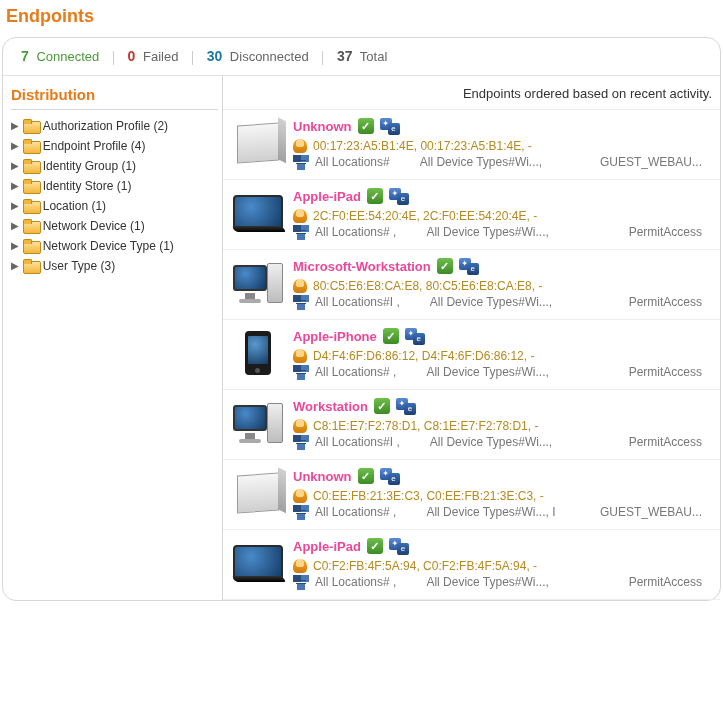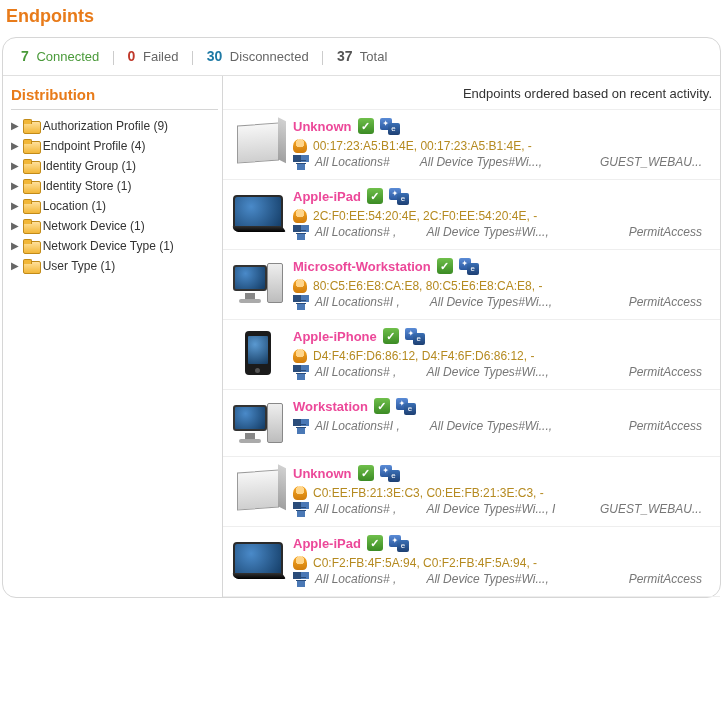--- a/index.html
+++ b/index.html
@@ -189,21 +189,21 @@
   }
   .badge-check { background: linear-gradient(#6fbf4b,#3b8b24); }
   .badge-pair { display:inline-flex; gap:0;}
   .badge-pair .sq{
     width:12px; height:12px; border-radius:2px;
     background: linear-gradient(#5a8bd6,#2a589e);
     color:#fff; font-size:8px; display:flex; align-items:center; justify-content:center;
   }
   .badge-pair .sq:last-child{ margin-left:-4px; margin-top:5px; background: linear-gradient(#3a6fb5,#1d3f72);}
   .ep-line { display:flex; align-items:flex-end; gap:6px; color:#777; margin:2px 0; white-space:nowrap; }
-  .ep-line .txt { color:#777;font-style:italic; }
+  .ep-line .txt { color:#777; }
   .ep-line .mac { color:#b58a20; font-size:12px;}
   .ic {
     width:14px; height:14px; display:inline-block; flex-shrink:0;
     border-radius:3px;
   }
   .ic-person{
     background: radial-gradient(circle at 50% 30%, #ffd58a 35%, transparent 36%), linear-gradient(#f5a623,#d17d0c);
     border-radius:50% 50% 30% 30%;
   }
   .ic-net{
@@ -251,21 +251,21 @@
     </span>
   </div>
 
   <div class="content">
     <div class="sidebar">
       <div class="sidebar-title">Distribution</div>
       <div id="tree">
           <div class="tree-item">
             <span class="arrow">▶</span>
             <span class="folder-icon"></span>
-            <span>Authorization Profile (9)</span>
+            <span>Authorization Profile (2)</span>
           </div>
           <div class="tree-item">
             <span class="arrow">▶</span>
             <span class="folder-icon"></span>
             <span>Endpoint Profile (4)</span>
           </div>
           <div class="tree-item">
             <span class="arrow">▶</span>
             <span class="folder-icon"></span>
             <span>Identity Group (1)</span>
@@ -286,21 +286,21 @@
             <span>Network Device (1)</span>
           </div>
           <div class="tree-item">
             <span class="arrow">▶</span>
             <span class="folder-icon"></span>
             <span>Network Device Type (1)</span>
           </div>
           <div class="tree-item">
             <span class="arrow">▶</span>
             <span class="folder-icon"></span>
-            <span>User Type (1)</span>
+            <span>User Type (3)</span>
           </div>
         </div>
     </div>
 
     <div class="main">
       <div class="main-heading">Endpoints ordered based on recent activity.</div>
       <div id="ep-list">
           <div class="ep-row">
             <div class="ep-icon">
               <div class="dev-cube"></div>
@@ -420,20 +420,24 @@
             <div class="ep-details">
               <div class="ep-title-line">
                 <span class="ep-name">Workstation</span>
                 <span class="badge badge-check">✓</span>
                 <span class="badge-pair">
                   <span class="sq">✦</span>
                   <span class="sq">e</span>
                 </span>
               </div>
               <div class="ep-line">
+                <span class="ic ic-person"></span>
+                <span class="mac">C8:1E:E7:F2:78:D1,  C8:1E:E7:F2:78:D1,  -</span>
+              </div>
+              <div class="ep-line">
                 <span class="ic ic-net"></span>
                 <span class="txt">All Locations#I     ,</span>
                 <span class="txt" style="margin-left:24px">All Device Types#Wi...,</span>
                 <span class="txt col-far">PermitAccess</span>
               </div>
             </div>
           </div>
           <div class="ep-row">
             <div class="ep-icon">
               <div class="dev-cube"></div>

